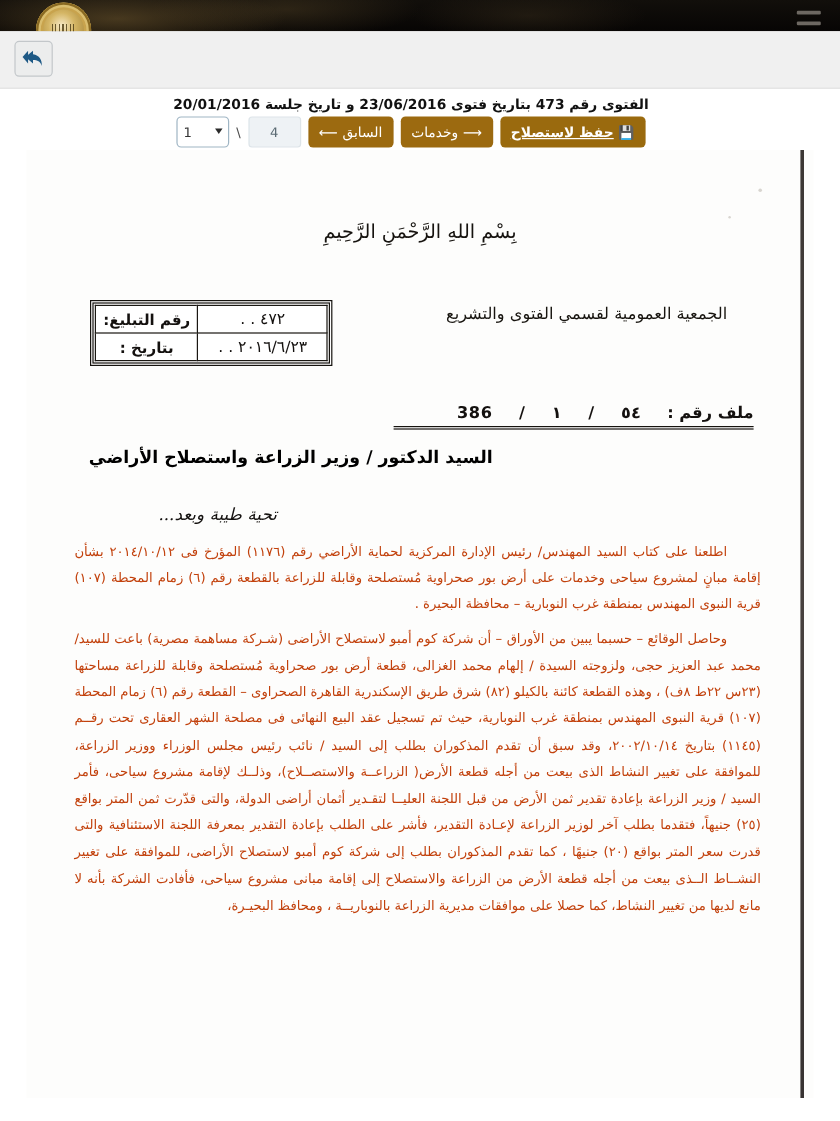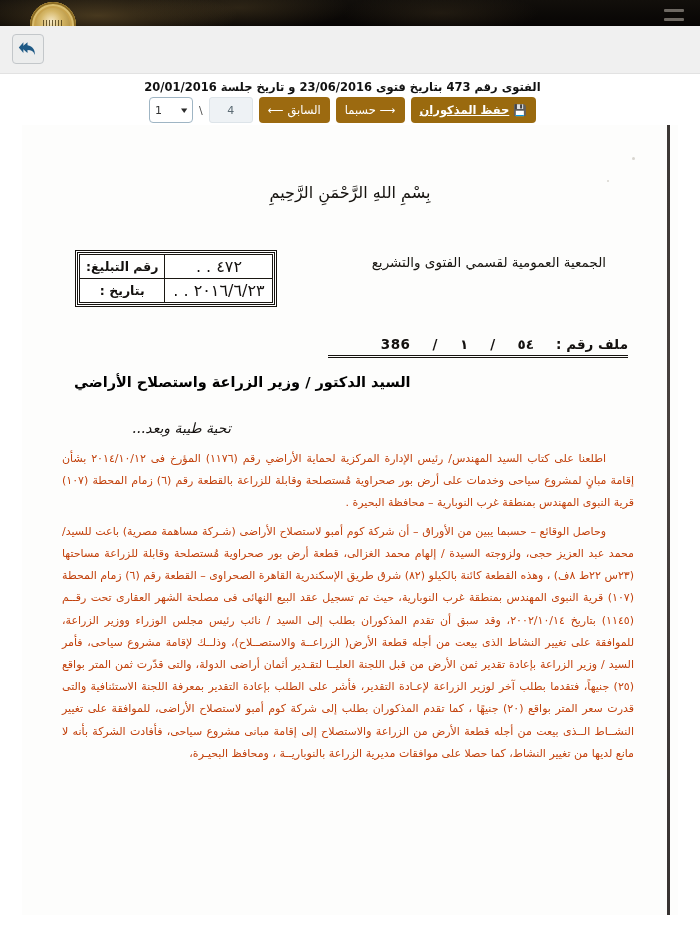--- a/index.html
+++ b/index.html
@@ -207,21 +207,21 @@
     font-size: 12.5px;
   }
   table.stamp td {
     border: 1.5px solid #1a1712;
     padding: 2px 6px;
     height: 23px;
     text-align: center;
     white-space: nowrap;
   }
   td.stamp-label { font-weight: bold; min-width: 78px; }
-  td.stamp-value { min-width: 108px; letter-spacing: 1px; font-size: 16px; }
+  td.stamp-value { min-width: 108px; letter-spacing: 1px; font-size: 13px; }
 
   .file-no {
     margin: 10px 50px 0 0;
     width: 300px;
     font-size: 13.5px;
     font-weight: bold;
     letter-spacing: .5px;
     border-bottom: 3px double #16130f;
     padding-bottom: 3px;
     display: flex;
@@ -280,26 +280,26 @@
       </svg>
     </div>
   </div>
 
   <div class="pager-area">
     <div class="doc-title">الفتوى رقم 473 بتاريخ فتوى 23/06/2016 و تاريخ جلسة 20/01/2016</div>
     <div class="pager-row">
 
       <button class="gold-btn save">
         <span class="ico">💾</span>
-        <span class="lbl">حفظ المذكوران</span>
+        <span class="lbl">حفظ لاستصلاح</span>
       </button>
 
       <button class="gold-btn">
         <span class="ico">⟶</span>
-        <span>حسبما</span>
+        <span>وخدمات</span>
       </button>
 
       <button class="gold-btn">
         <span>السابق</span>
         <span class="ico">⟵</span>
       </button>
 
       <div class="page-total">
         <span>4</span>
       </div>

